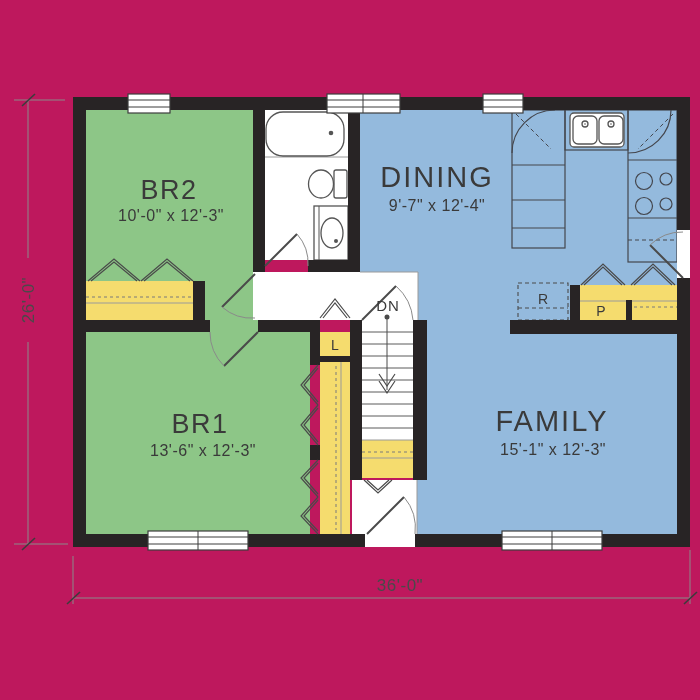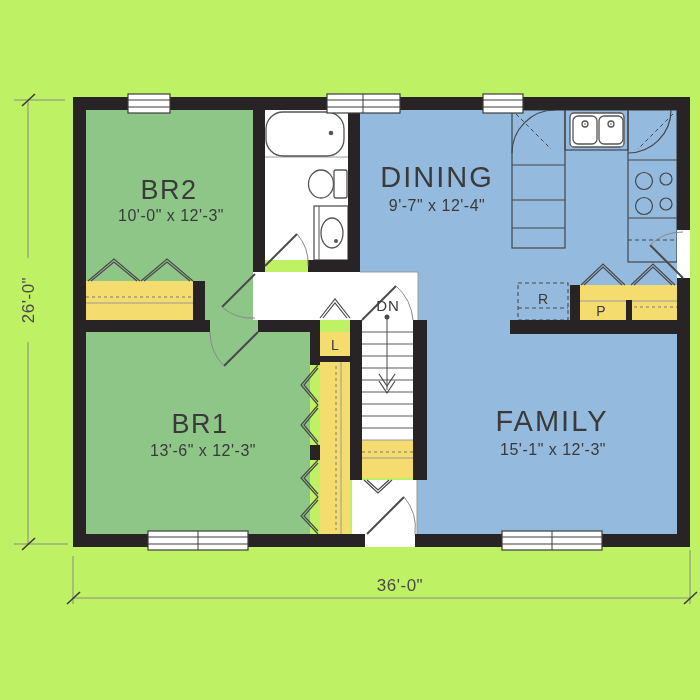--- a/index.html
+++ b/index.html
@@ -1,16 +1,16 @@
 <!DOCTYPE html>
 <html><head>
 <meta charset="utf-8">
 <style>
   html,body{margin:0;padding:0;background:#ffffff;}
-  .stage{width:700px;height:700px;position:relative;background:#bef264;overflow:hidden;}
+  .stage{width:700px;height:700px;position:relative;background:#be185d;overflow:hidden;}
   svg{display:block;}
   text{font-family:"Liberation Sans","DejaVu Sans",sans-serif;fill:#3a3a3a;}
   .room-label{font-size:27px;letter-spacing:1.5px;}
   .big-label{font-size:29px;letter-spacing:2px;}
   .room-dims{font-size:16px;letter-spacing:0.5px;}
   .small-label{font-size:14px;}
   .dn-label{font-size:15px;letter-spacing:1px;}
   .dim-label{font-size:17px;fill:#4a4a4a;letter-spacing:0.5px;}
   .wall{fill:#282425;}
   .thin{stroke:#9a9a9a;stroke-width:1;fill:none;}

